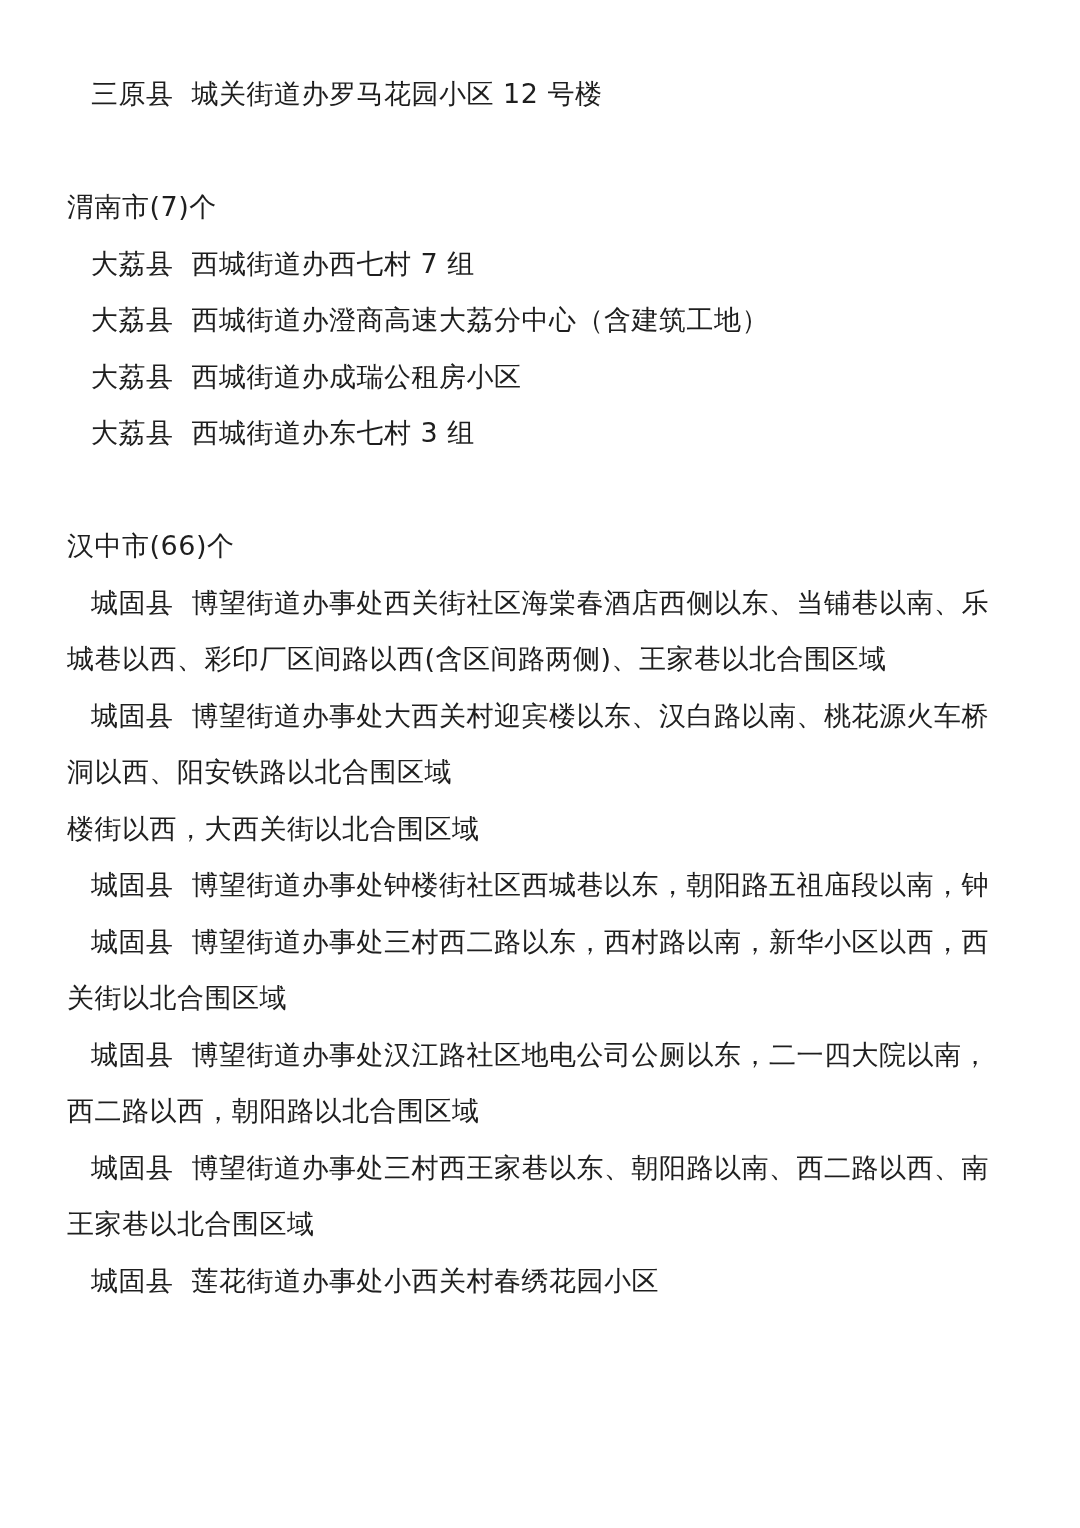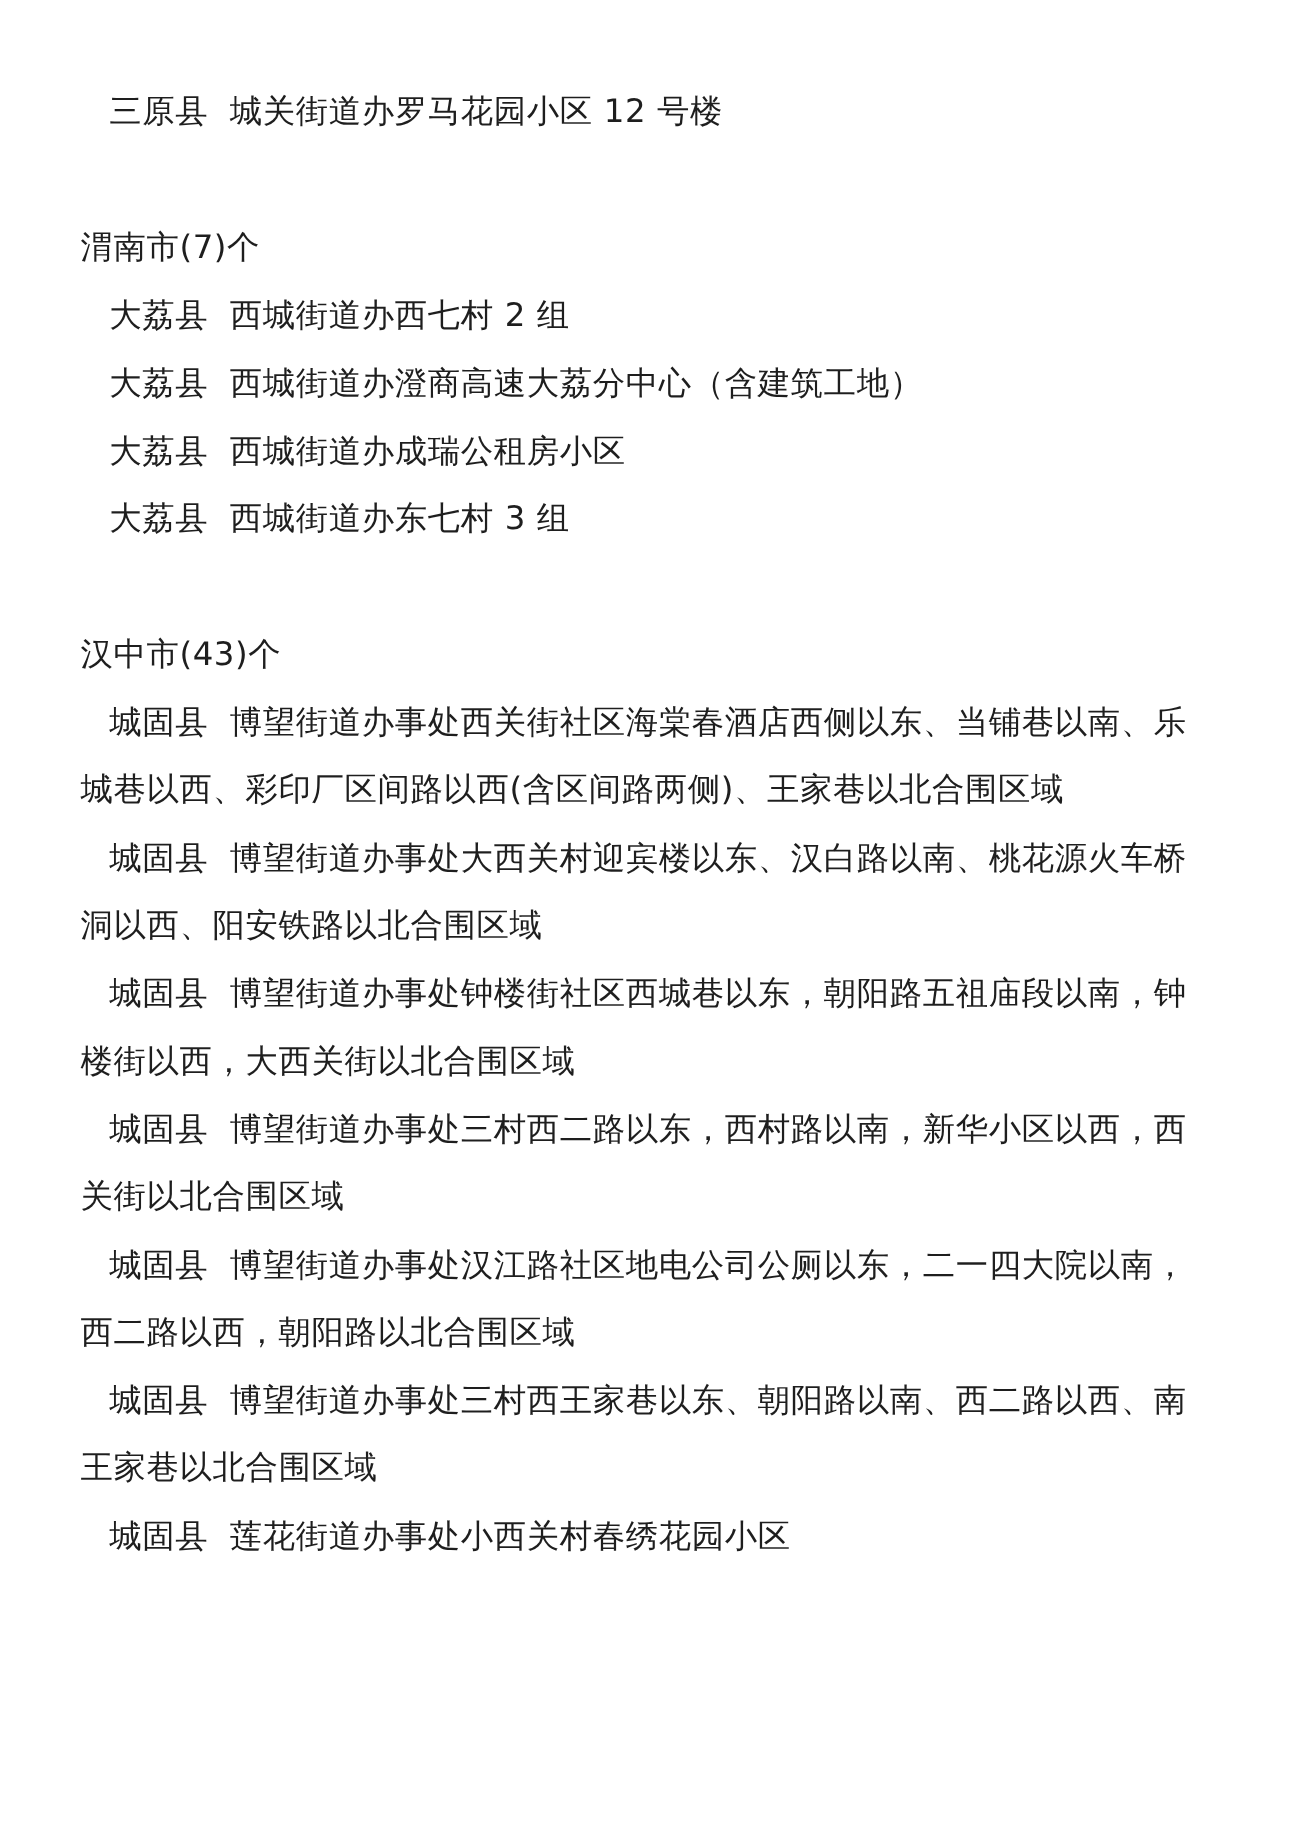--- a/index.html
+++ b/index.html
@@ -46,50 +46,50 @@
 <div class="page">
 
   <div class="line">
     <span class="county">三原县</span><span>城关街道办罗马花园小区 12 号楼</span>
   </div>
 
   <div class="blank"></div>
 
   <div class="line">渭南市(7)个</div>
   <div class="line">
-    <span class="county">大荔县</span><span>西城街道办西七村 2 组</span>
+    <span class="county">大荔县</span><span>西城街道办西七村 7 组</span>
   </div>
   <div class="line">
     <span class="county">大荔县</span><span>西城街道办澄商高速大荔分中心（含建筑工地）</span>
   </div>
   <div class="line">
     <span class="county">大荔县</span><span>西城街道办成瑞公租房小区</span>
   </div>
   <div class="line">
     <span class="county">大荔县</span><span>西城街道办东七村 3 组</span>
   </div>
 
   <div class="blank"></div>
 
-  <div class="line">汉中市(43)个</div>
+  <div class="line">汉中市(66)个</div>
 
 
   <div class="entry">
     <div class="line"><span class="county">城固县</span><span>博望街道办事处西关街社区海棠春酒店西侧以东、当铺巷以南、乐</span></div>
     <div class="line">城巷以西、彩印厂区间路以西(含区间路两侧)、王家巷以北合围区域</div>
   </div>
 
   <div class="entry">
     <div class="line"><span class="county">城固县</span><span>博望街道办事处大西关村迎宾楼以东、汉白路以南、桃花源火车桥</span></div>
     <div class="line">洞以西、阳安铁路以北合围区域</div>
   </div>
 
   <div class="entry">
+    <div class="line">楼街以西，大西关街以北合围区域</div>
     <div class="line"><span class="county">城固县</span><span>博望街道办事处钟楼街社区西城巷以东，朝阳路五祖庙段以南，钟</span></div>
-    <div class="line">楼街以西，大西关街以北合围区域</div>
   </div>
 
   <div class="entry">
     <div class="line"><span class="county">城固县</span><span>博望街道办事处三村西二路以东，西村路以南，新华小区以西，西</span></div>
     <div class="line">关街以北合围区域</div>
   </div>
 
   <div class="entry">
     <div class="line"><span class="county">城固县</span><span>博望街道办事处汉江路社区地电公司公厕以东，二一四大院以南，</span></div>
     <div class="line">西二路以西，朝阳路以北合围区域</div>

